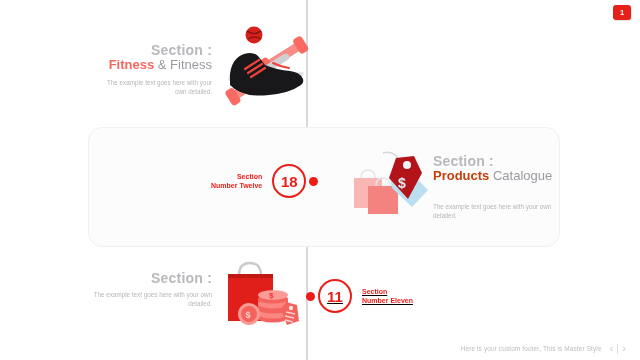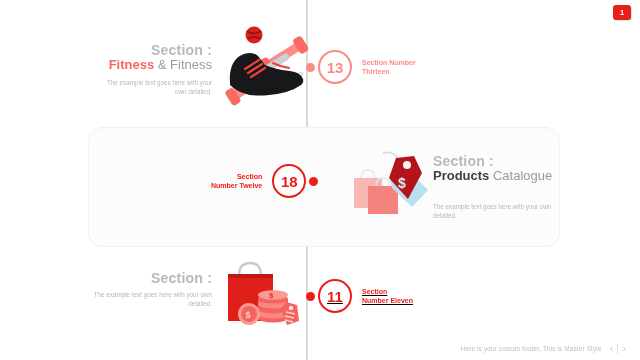--- a/index.html
+++ b/index.html
@@ -168,28 +168,20 @@
 
       <path d="M12 52 q2 -16 14 -20 q9 -3 14 2 l7 9 q12 5 25 6 q10 1 13 8 q1 4 -2 6 q-11 8 -32 10 q-27 3 -39 -10 z" fill="#18181b"></path>
 
       <path d="M27 47 l14 -9" stroke="#ef413a" stroke-width="2.2" stroke-linecap="round"></path>
       <path d="M30 51 l14 -9" stroke="#ef413a" stroke-width="2.2" stroke-linecap="round"></path>
       <path d="M33 55 l14 -9" stroke="#ef413a" stroke-width="2.2" stroke-linecap="round"></path>
       <path d="M55 41 q8 4 16 5" stroke="#ef413a" stroke-width="2" fill="none" stroke-linecap="round"></path>
     </svg>
   </div>
 
-  <div class="num-group" style="left:318px; top:50px;">
-    <div class="dot" style="left:-12px; background:#f98b86;"></div>
-    <div class="num-circle" style="border:2px solid #f98b86; color:#f98b86;">13</div>
-    <div class="num-label" style="margin-left:10px; color:#f98b86;">
-      <div>Section Number</div>
-      <div>Thirteen</div>
-    </div>
-  </div>
 
   <div class="num-group" style="left:211px; top:164px;">
     <div class="num-label ta-right" style="margin-right:10px; color:#ee1c17;">
       <div>Section</div>
       <div>Number Twelve</div>
     </div>
     <div class="num-circle" style="border:2.2px solid #ee1c17; color:#ee1c17;">18</div>
     <div class="dot" style="right:-12px; background:#ee1c17;"></div>
   </div>
 
@@ -209,21 +201,21 @@
       <path d="M44 10 l18 -2 l8 17 l-14 26 l-19 -21 z" fill="#b2141a"></path>
       <circle cx="55" cy="17" r="4" fill="#f6f6f7"></circle>
 
       <text x="46" y="40" font-family="Liberation Sans, sans-serif" font-size="14" font-weight="700" fill="#d9eef7">$</text>
     </svg>
   </div>
 
   <div class="txt-block ta-left" style="left:433px; top:155px; width:125px;">
     <div class="eyebrow">Section :</div>
     <div class="headline">
-      <span class="hl" style="color:#404040;">Products</span>
+      <span class="hl" style="color:#c2410c;">Products</span>
       <span>Catalogue</span>
     </div>
     <div class="body-txt" style="margin-top:19px;">The example text goes here with your own detailed.</div>
   </div>
 
   <div class="txt-block ta-right" style="left:80px; top:272px; width:132px;">
     <div class="eyebrow">Section :</div>
     <div class="body-txt">The example text goes here with your own detailed.</div>
   </div>
 

